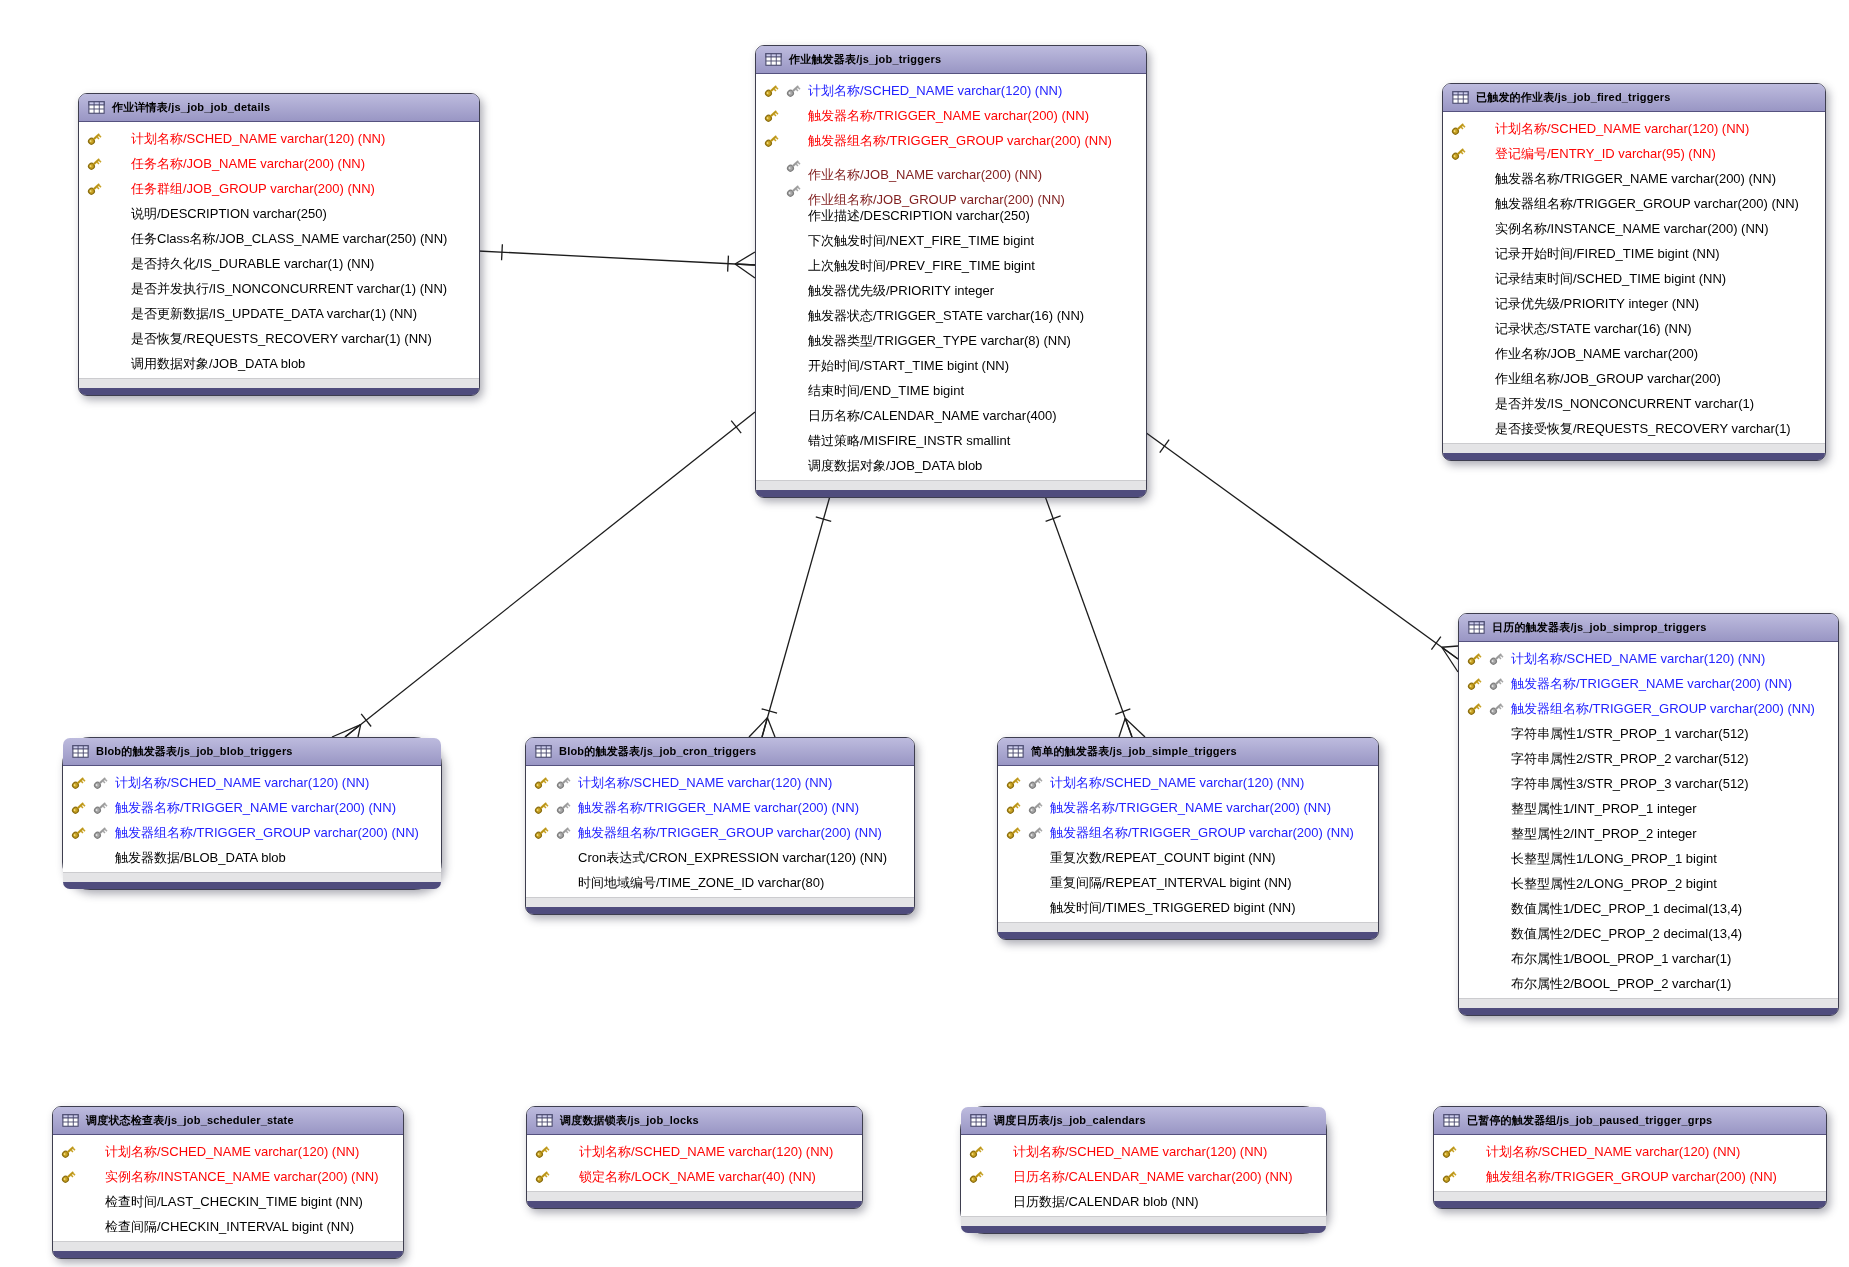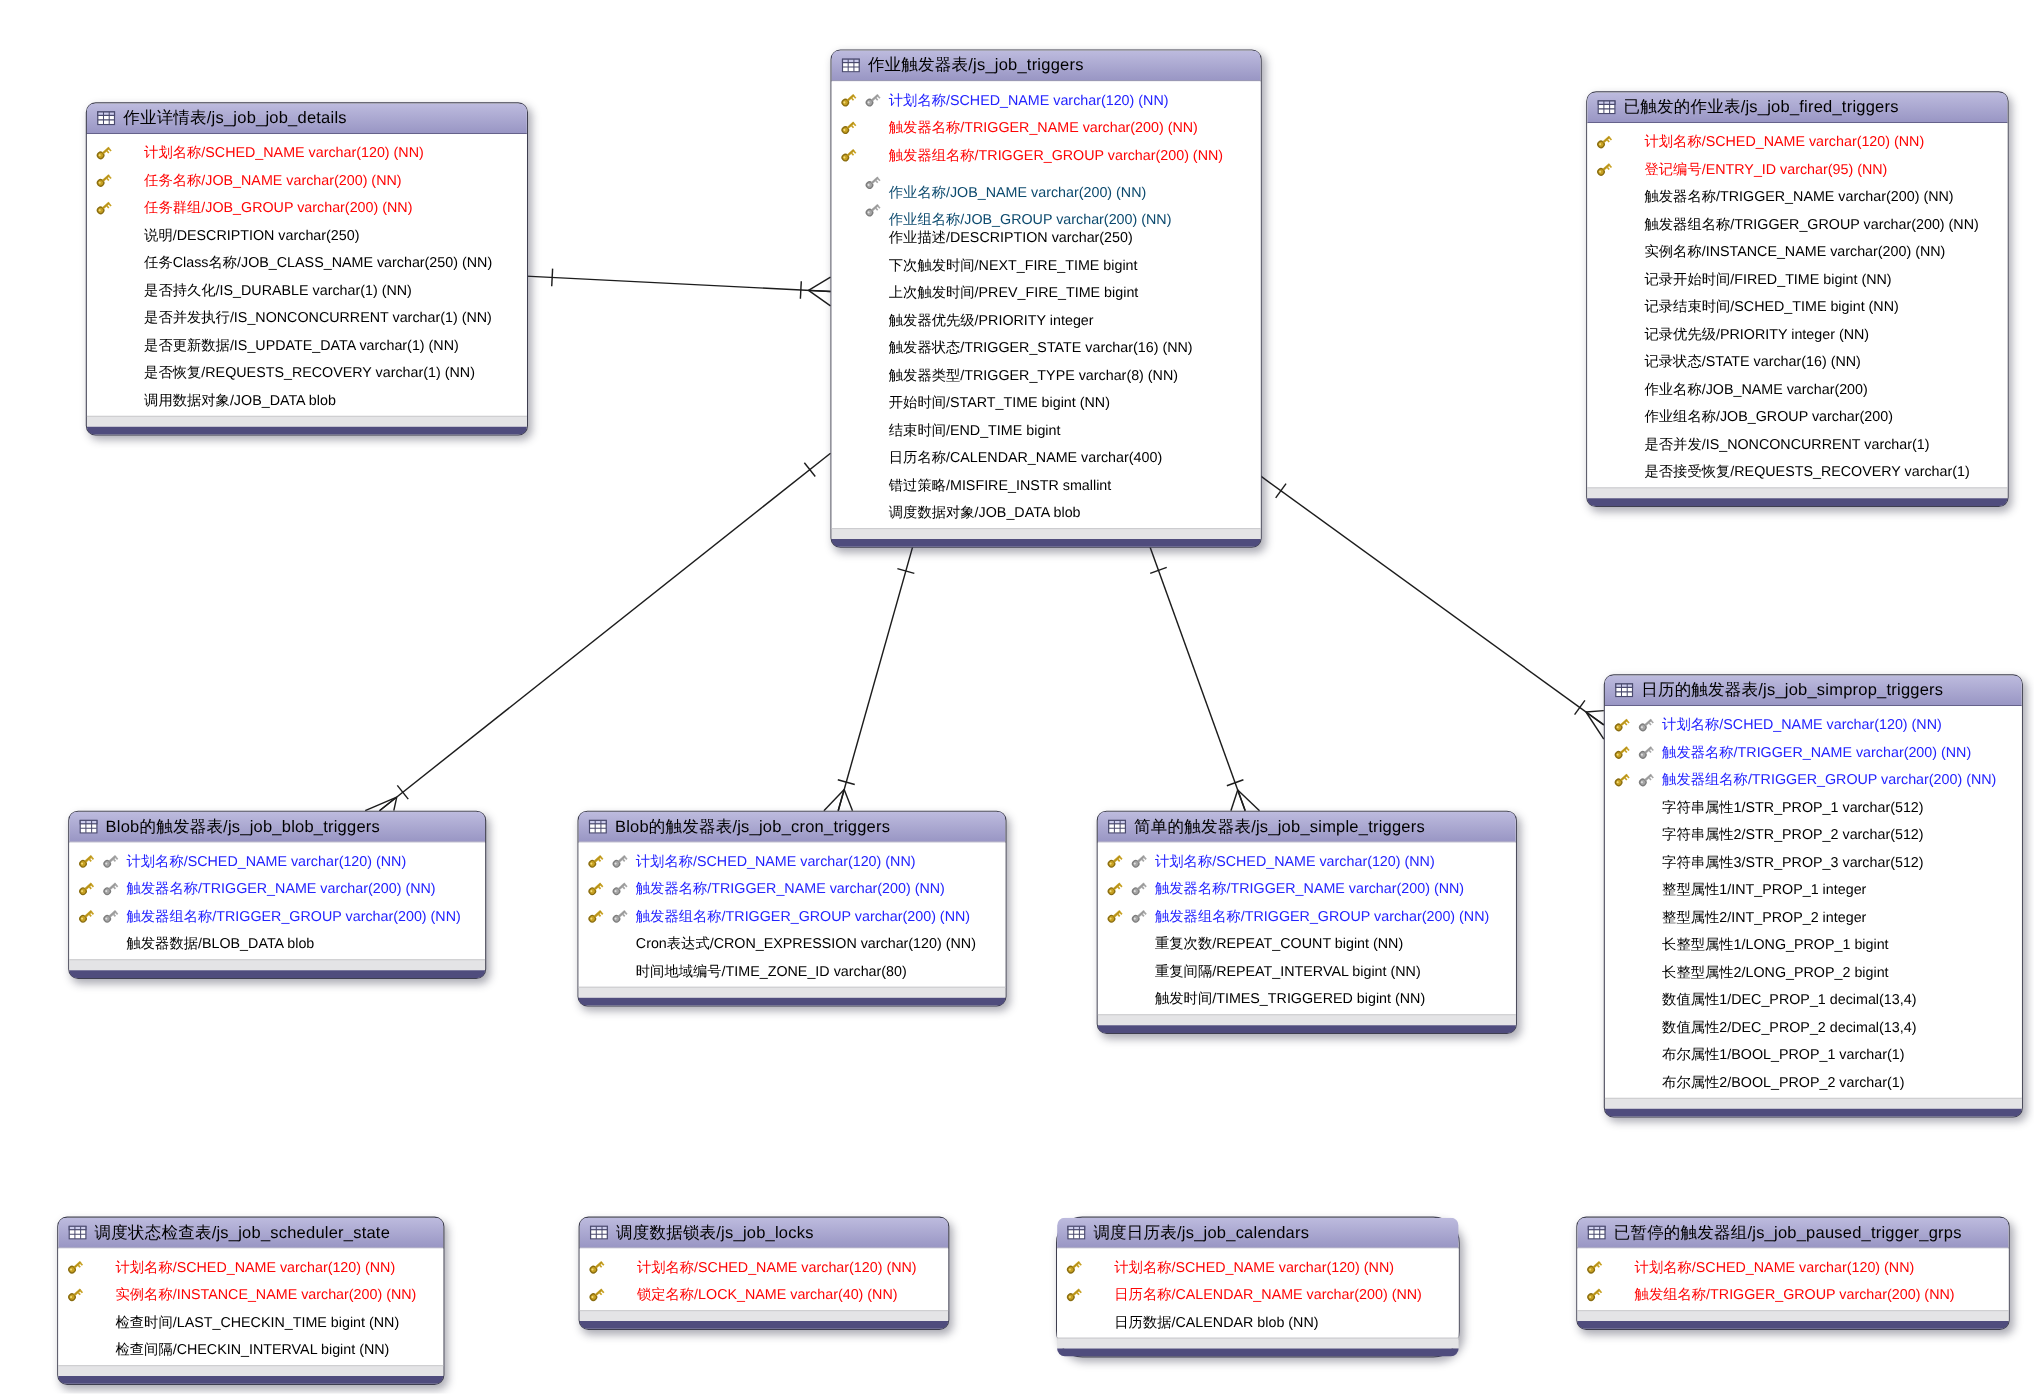--- a/index.html
+++ b/index.html
@@ -10,27 +10,27 @@
     position:absolute;z-index:2;background:#ffffff;
     border:1.5px solid #3e3e4f;border-radius:9px;
     box-shadow:3px 4px 8px rgba(40,40,60,.38);
   }
   .thead{
     height:27px;display:flex;align-items:center;gap:7px;padding:0 9px;
     background:linear-gradient(#bcbadd,#9placeholder);
     background:linear-gradient(#bdbbde,#9996c4);
     border-bottom:1px solid #55527f;border-radius:7px 7px 0 0;
   }
-  .ttitle{font-size:15px;color:#000;font-weight:400;letter-spacing:.2px;white-space:nowrap;}
+  .ttitle{font-size:11px;color:#000;font-weight:700;letter-spacing:.2px;white-space:nowrap;}
   .tbody{padding:4px 0 2px 0;background:#fff;}
   .trow{position:relative;height:25px;display:flex;align-items:center;}
   .clabel{margin-left:52px;font-size:13px;white-space:nowrap;}
   .clabel.red{color:#fe0505;}
   .clabel.blue{color:#2323ff;}
-  .clabel.green{color:#0c4a6e;margin-top:19px;}
+  .clabel.green{color:#7f1d1d;margin-top:19px;}
   .clabel.black{color:#000;}
   .keyicon{position:absolute;top:4px;width:17px;height:17px;}
   .keyicon.slot1{left:7px;}
   .keyicon.slot2{left:29px;}
   .tfoot-gray{height:9px;background:#e4e4e6;border-top:1px solid #cccccf;}
   .tfoot-bar{height:7px;background:#4f4c7d;border-radius:0 0 7px 7px;}
   .ticon{display:inline-flex;}
 </style>
 </head>
 <body>
@@ -353,21 +353,21 @@
           <div class="trow">
             <span class="clabel black">是否并发/IS_NONCONCURRENT varchar(1)</span>
           </div>
           <div class="trow">
             <span class="clabel black">是否接受恢复/REQUESTS_RECOVERY varchar(1)</span>
           </div>
         </div>
         <div class="tfoot-gray"></div>
         <div class="tfoot-bar"></div>
       </div>
-      <div class="table-card" style="left: 62px; top: 737px; width: 378px;">
+      <div class="table-card" style="left: 62px; top: 737px; width: 378px; border-radius: 28px;">
         <div class="thead">
           <span class="ticon">
             <svg viewBox="0 0 18 14" width="17" height="13">
               <rect x="0.8" y="0.8" width="16.4" height="12.4" fill="#ffffff" stroke="#4a4a6e" stroke-width="1.2"></rect>
               <rect x="0.8" y="0.8" width="16.4" height="3.4" fill="#ccccec" stroke="#4a4a6e" stroke-width="1.2"></rect>
               <line x1="6.4" y1="1" x2="6.4" y2="13" stroke="#4a4a6e" stroke-width="1"></line>
               <line x1="12" y1="1" x2="12" y2="13" stroke="#4a4a6e" stroke-width="1"></line>
               <line x1="1" y1="8.6" x2="17" y2="8.6" stroke="#4a4a6e" stroke-width="1"></line>
             </svg>
           </span>

